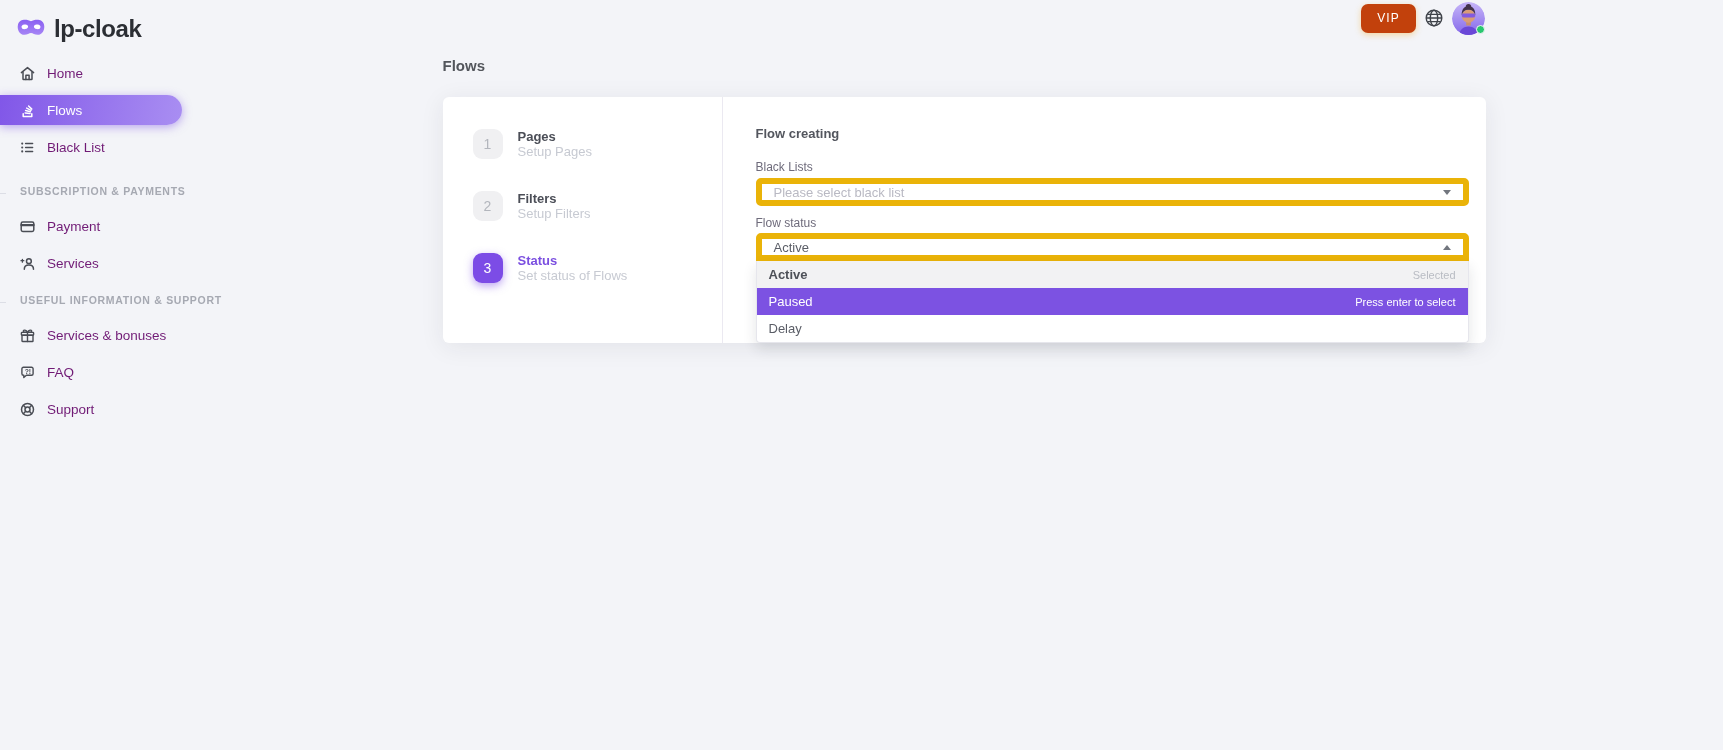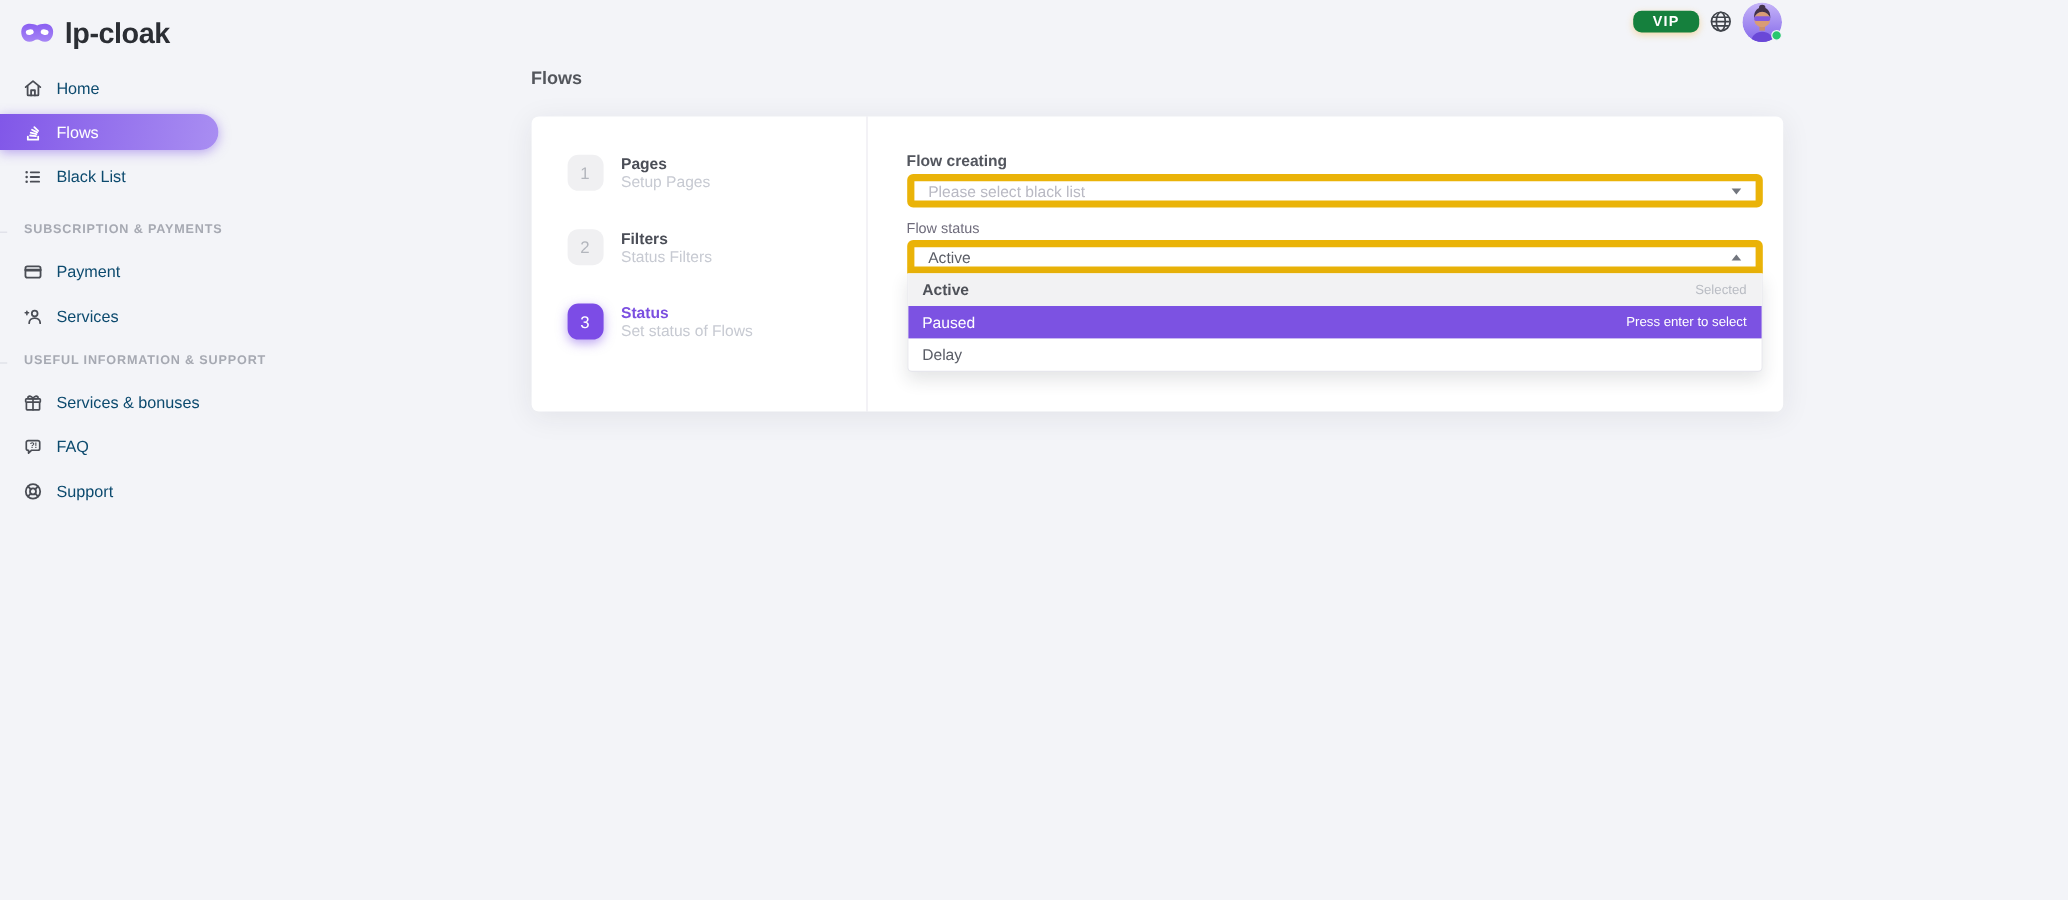--- a/index.html
+++ b/index.html
@@ -7,35 +7,35 @@
     position:relative;width:1723px;height:750px;overflow:hidden;
     background:#f3f4f8;font-family:"Liberation Sans",sans-serif;color:#55585f;
     -webkit-font-smoothing:antialiased;
   }
   
   .sidebar{position:absolute;left:0;top:0;width:205px;height:750px;padding-top:10px;box-sizing:border-box;}
   .logo{display:flex;align-items:center;gap:7px;padding-left:15px;height:38px;}
   .logo-text{font-size:24px;font-weight:800;color:#2b2e34;letter-spacing:-0.4px;}
   .nav{margin-top:10px;}
   .nav-item{height:30px;display:flex;align-items:center;gap:11px;padding-left:19px;margin-bottom:7px;
-    font-size:13.5px;color:#0c4a6e;cursor:pointer;box-sizing:border-box;}
+    font-size:13.5px;color:#701a75;cursor:pointer;box-sizing:border-box;}
   .nav-item .ico{width:17px;height:17px;display:flex;align-items:center;justify-content:center;flex:0 0 17px;}
   .nav-item.active{width:182px;border-radius:0 16px 16px 0;color:#fff;
     background:linear-gradient(100deg,#8157e8,#a98ef2);
     box-shadow:0 2px 10px rgba(124,82,229,.5);}
   .nav-section{position:relative;display:flex;height:16px;margin:23px 0 10px 0;padding-left:20px;
     font-size:10.5px;font-weight:700;letter-spacing:.7px;color:#a6a9b2;white-space:nowrap;}
   .nav-section.mt2{margin-top:16px;}
   .nav-section::before{content:"";position:absolute;left:0;top:8px;width:6px;height:1px;background:#dcdee6;}
   .nav-section::after{content:"";flex:1;height:1px;background:#dcdee6;margin:0 22px 0 8px;}
   
   .topbar{position:absolute;top:2px;left:442px;width:1043px;height:32px;
     display:flex;justify-content:flex-end;align-items:center;gap:8px;}
-  .vip-btn{width:55px;height:18px;border-radius:7px;background:#15803d;color:#fff;border:none;cursor:pointer;
-    font-family:inherit;font-size:12px;font-weight:700;letter-spacing:1px;display:flex;align-items:center;justify-content:center;
+  .vip-btn{width:55px;height:29px;border-radius:7px;background:#c2410c;color:#fff;border:none;cursor:pointer;
+    font-family:inherit;font-size:12px;font-weight:400;letter-spacing:1px;display:flex;align-items:center;justify-content:center;
     box-shadow:0 2px 6px rgba(242,178,60,.45);}
   .globe-btn{width:20px;height:20px;display:flex;align-items:center;justify-content:center;cursor:pointer;}
   .avatar{position:relative;width:33px;height:33px;cursor:pointer;}
   .avatar svg{display:block;}
   .status-dot{position:absolute;right:0px;bottom:1px;width:9px;height:9px;border-radius:50%;
     background:#28c76f;border:1px solid #f3f4f8;box-sizing:border-box;}
   
   .main{position:absolute;left:205px;top:0;width:1518px;}
   .inner{width:1043px;margin:0 auto;}
   .page-title{margin:0;padding-top:57px;font-size:15px;font-weight:600;color:#53565c;line-height:18px;}
@@ -242,35 +242,36 @@
             <div class="step-badge">1</div>
             <div class="step-texts">
               <div class="step-title">Pages</div>
               <div class="step-sub">Setup Pages</div>
             </div>
           </div>
           <div class="step">
             <div class="step-badge">2</div>
             <div class="step-texts">
               <div class="step-title">Filters</div>
-              <div class="step-sub">Status Filters</div>
+              <div class="step-sub">Setup Filters</div>
             </div>
           </div>
           <div class="step active">
             <div class="step-badge">3</div>
             <div class="step-texts">
               <div class="step-title">Status</div>
               <div class="step-sub">Set status of Flows</div>
             </div>
           </div>
         </div>
 
         <div class="form-panel">
           <h2 class="form-title">Flow creating</h2>
 
+          <div class="field-label">Black Lists</div>
           <div class="select-box">
             <input type="text" placeholder="Please select black list" style="">
             <span class="caret-down"></span>
           </div>
 
           <div class="field-label second">Flow status</div>
           <div class="select-box open">
             <span class="select-value">Active</span>
             <span class="caret-up"></span>
           </div>

